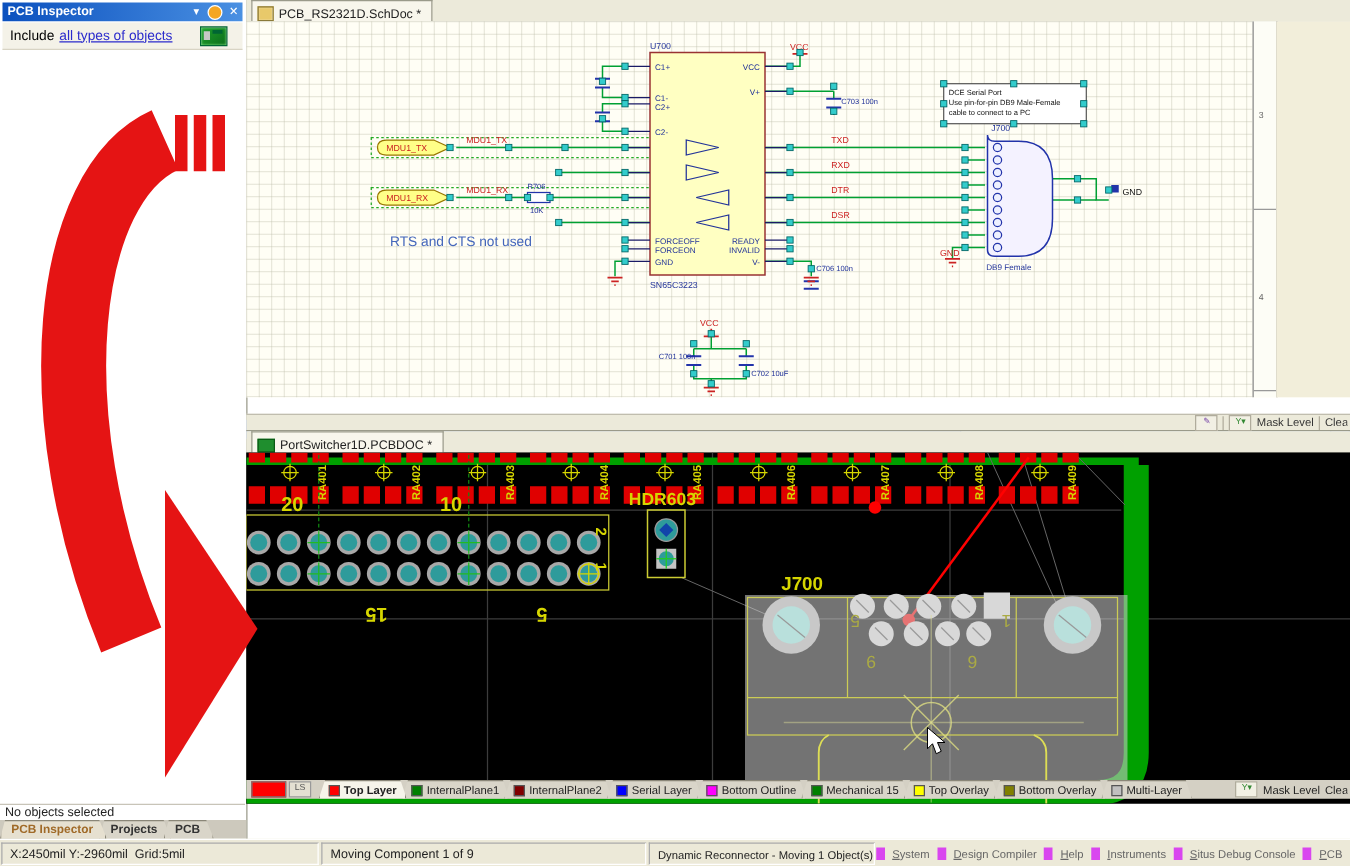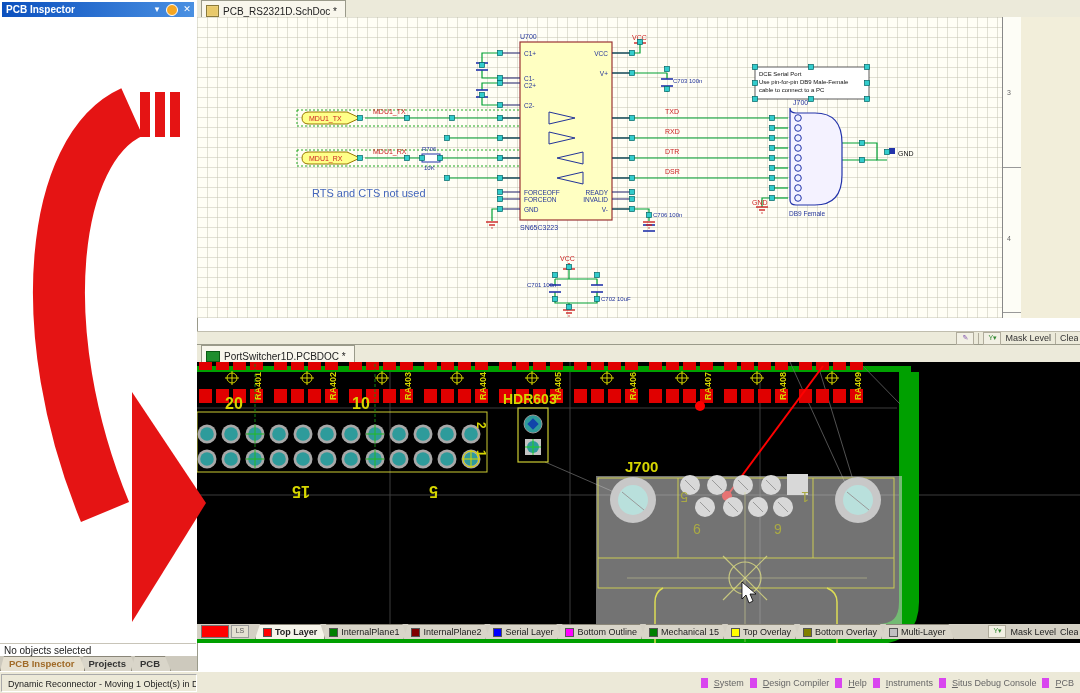--- a/index.html
+++ b/index.html
@@ -77,20 +77,25 @@
 <div class="app">
 
   <div class="abs left-col">
     <div class="abs insp-title">
       <span>PCB Inspector</span>
     </div>
     <div class="abs insp-btns">
       <div class="b">▾</div>
       <div class="b orange"></div>
       <div class="b">✕</div>
+    </div>
+    <div class="abs include-row">
+      <span>Include</span>
+      <a href="#">all types of objects</a>
+      <span class="pcb-chip"></span>
     </div>
     <div class="abs no-objects">No objects selected</div>
     <div class="abs left-tabs">
       <div class="ltab active">PCB Inspector</div>
       <div class="ltab">Projects</div>
       <div class="ltab">PCB</div>
     </div>
   </div>
 
   <div class="abs main-col">
@@ -717,20 +722,24 @@
         </div>
       <div class="layer-right">
         <div class="mini" style="width:16px;height:11px;border:1px solid #b0ac9c;background:#f2f0e4;font-size:7px;line-height:10px;text-align:center;color:#338833">Y▾</div>
         <span style="font-size:9px">Mask Level</span>
         <span class="clip-clear" style="font-size:9px">Clear</span>
       </div>
     </div>
   </div>
 
   <div class="abs statusbar">
+    <div class="seg" style="width:277px">
+      <span>X:2450mil Y:-2960mil</span>&nbsp;&nbsp;<span>Grid:5mil</span>
+    </div>
+    <div class="seg" style="width:283px">Moving Component 1 of 9</div>
     <div class="seg" style="width:196px;font-size:9px">Dynamic Reconnector - Moving 1 Object(s) in Dynamic Connect Mode (P</div>
     <div class="menus">
       <span class="menu-btn">System</span>
       <span class="menu-btn">Design Compiler</span>
       <span class="menu-btn">Help</span>
       <span class="menu-btn">Instruments</span>
       <span class="menu-btn">Situs Debug Console</span>
       <span class="menu-btn">PCB</span>
     </div>
   </div>

